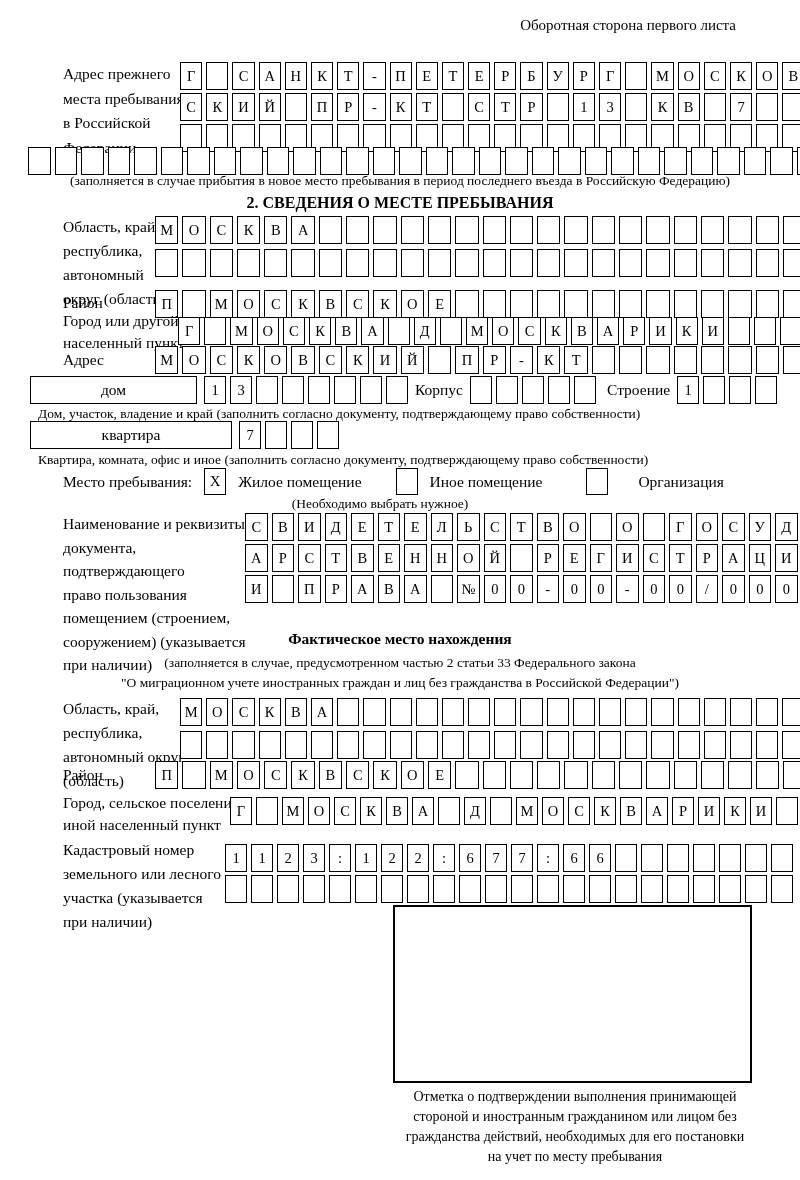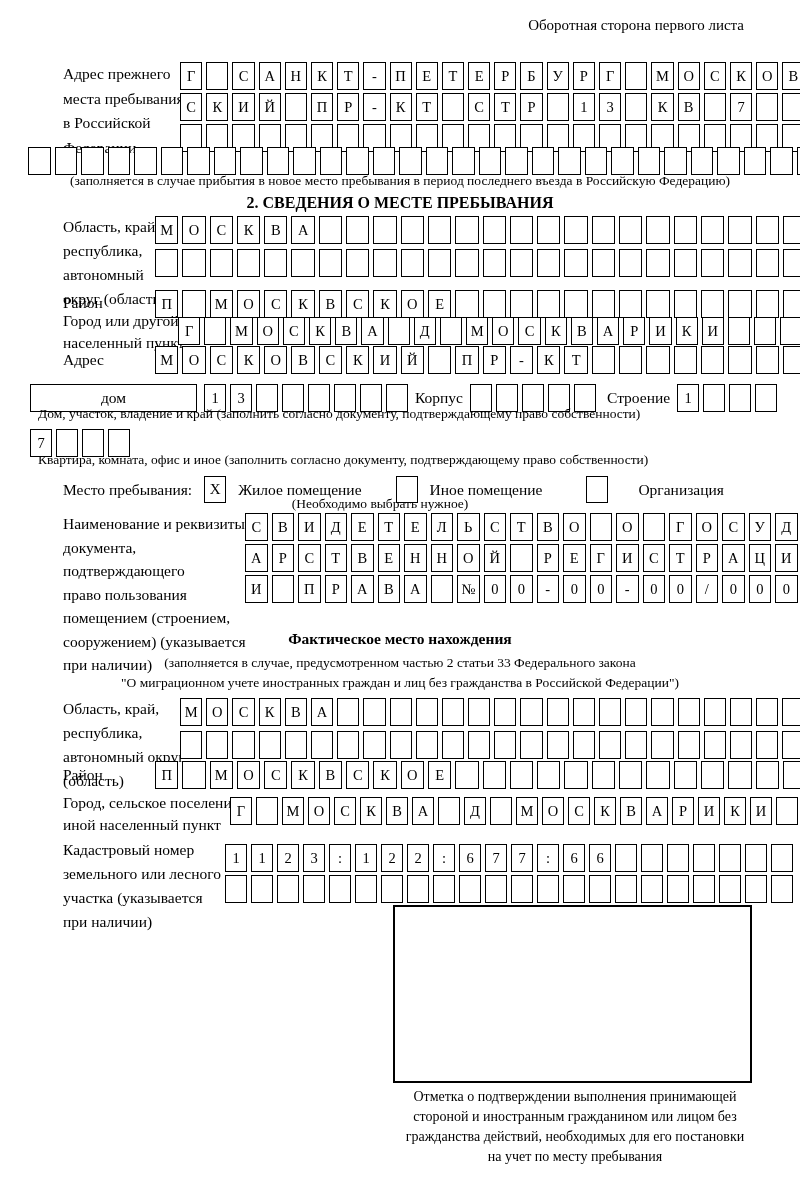--- a/index.html
+++ b/index.html
@@ -24,30 +24,30 @@
   }
   .cbox{
     width:20px;height:25px;border:1.7px solid #000;
     display:inline-flex;align-items:center;justify-content:center;
     font-size:15px;flex:0 0 auto;
   }
   .widebox{
     border:1.7px solid #000;height:26px;display:inline-flex;
     align-items:center;justify-content:center;font-size:15.5px;flex:0 0 auto;
   }
-  .inline-row{display:flex;align-items:center;margin-top:8px;}
+  .inline-row{display:flex;align-items:center;}
   .stamp-box{border:2px solid #000;background:#fff;}
   .cap{font-size:14px;line-height:20px;text-align:center;white-space:pre-line;}
 </style>
 </head>
 <body>
 
 <div class="page">
 
-  <div class="abs" style="top:17px;right:56px;font-size:15px;">Оборотная сторона первого листа</div>
+  <div class="abs" style="top:17px;right:64px;font-size:15px;">Оборотная сторона первого листа</div>
 
   <div class="abs lbl ml" style="left:63px;top:62px;width:160px;">Адрес прежнего
 места пребывания
 в Российской
 Федерации</div>
   <div class="abs gcol" style="left:180px;top:62px;">
     <div class="grid" style="--cw:20.2px">
         <span class="cell">Г</span>
         <span class="cell"></span>
         <span class="cell">С</span>
@@ -330,20 +330,21 @@
     <div class="grid" style="--cw:20px">
         <span class="cell">1</span>
         <span class="cell"></span>
         <span class="cell"></span>
         <span class="cell"></span>
       </div>
   </div>
   <div class="abs note" style="left:38px;top:406px;">Дом, участок, владение и край (заполнить согласно документу, подтверждающему право собственности)</div>
 
   <div class="abs inline-row" style="left:30px;top:421px;gap:7px;">
+    <div class="widebox" style="width:200px;">квартира</div>
     <div class="grid" style="--cw:20px">
         <span class="cell">7</span>
         <span class="cell"></span>
         <span class="cell"></span>
         <span class="cell"></span>
       </div>
   </div>
   <div class="abs note" style="left:38px;top:452px;">Квартира, комната, офис и иное (заполнить согласно документу, подтверждающему право собственности)</div>
 
   <div class="abs inline-row" style="left:63px;top:468px;gap:12px;font-size:15.5px;">

